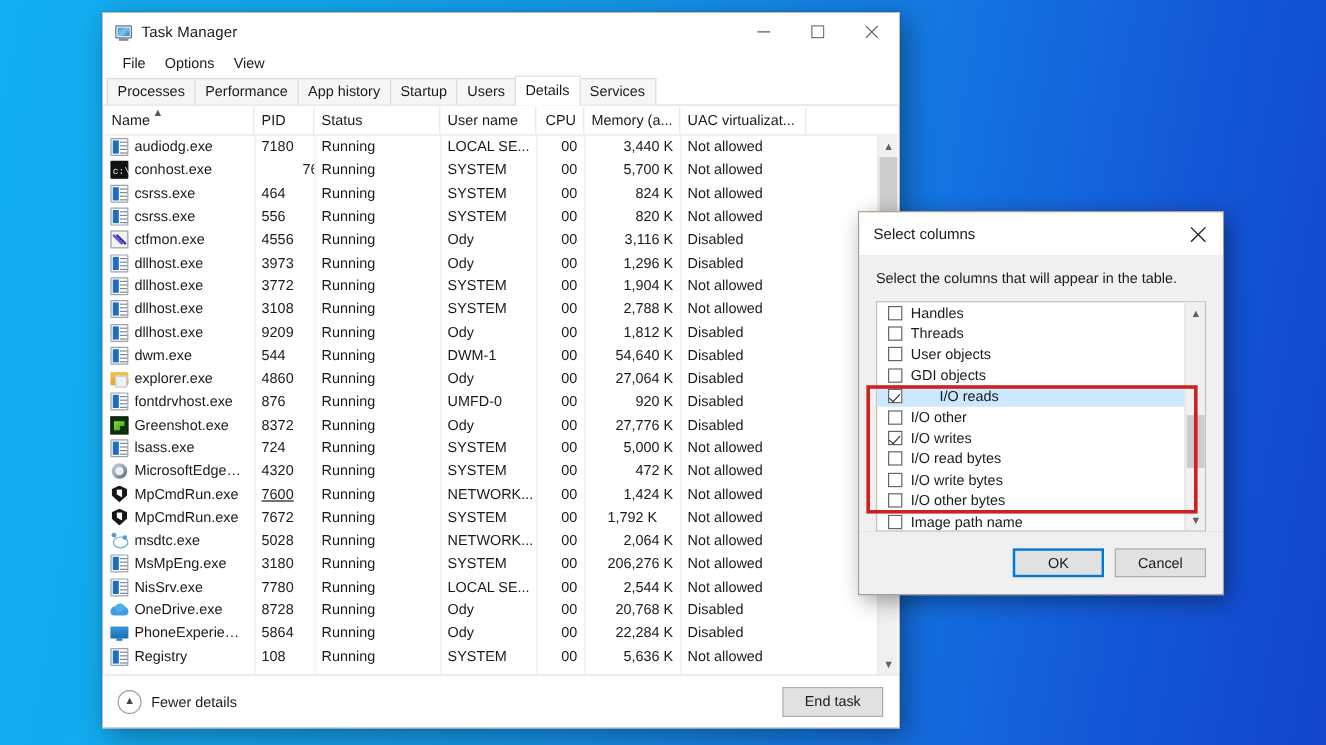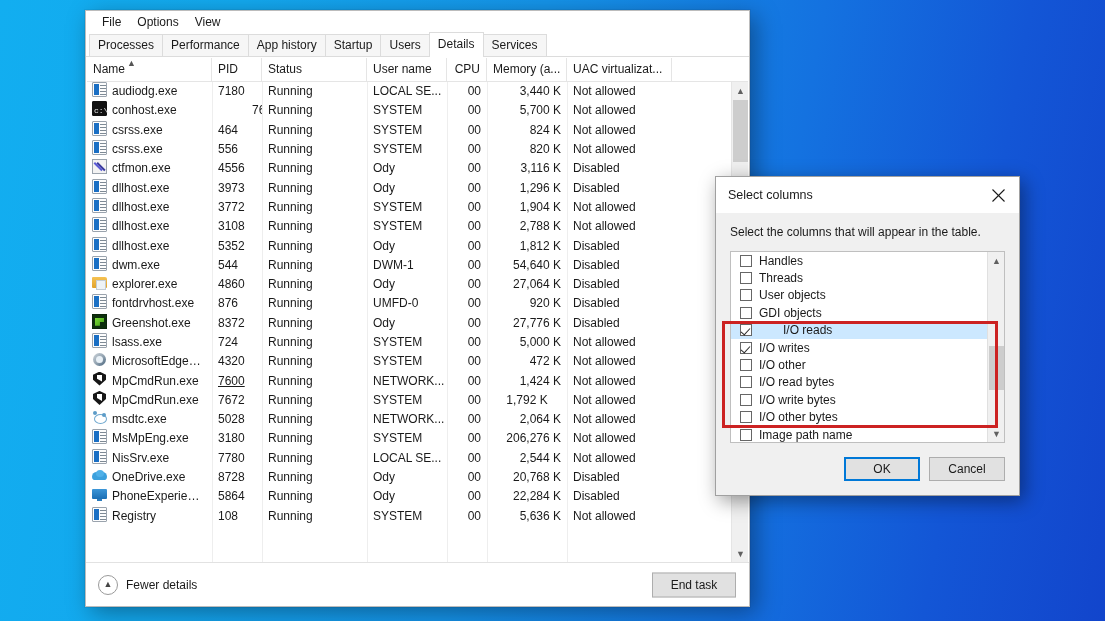--- a/index.html
+++ b/index.html
@@ -117,21 +117,21 @@
   }
 
   #tm-rows { position: absolute; top: 24px; left: 0; right: 17px; bottom: 0; overflow: hidden; }
   .trow { display: flex; height: 19.3px; align-items: center; }
   .cell {
     font-size: 12px; color: #1a1a1a;
     padding: 0 6px; overflow: hidden; white-space: nowrap;
     line-height: 19px;
   }
   .cell.num { text-align: right; }
-  .cell.name { display: flex; align-items: flex-start; padding-left: 5px; gap: 5px; }
+  .cell.name { display: flex; align-items: center; padding-left: 5px; gap: 5px; }
   .pname { overflow: hidden; white-space: nowrap; text-overflow: ellipsis; }
 
   
   .picon { width: 15px; height: 15px; flex: 0 0 auto; position: relative; }
   .picon.generic { background: #fdfdfd; border: 1px solid #9aa3ad; border-radius: 1px; }
   .picon.generic::before {
     content: ""; position: absolute; left: 1px; top: 1px; width: 5px; height: 11px;
     background: #1a6fc4;
   }
   .picon.generic::after {
@@ -327,20 +327,46 @@
     left: 722px; top: 321px; width: 276px; height: 107px;
     border: 3px solid #cc2222;
     pointer-events: none; z-index: 40;
   }
 </style>
 </head>
 <body>
 
 <div id="tm-window">
 
+  <div id="tm-titlebar">
+    <div id="tm-appicon">
+      <div class="mon"></div>
+        <div class="graph"></div>
+        <div class="base"></div>
+    </div>
+    <div id="tm-title">Task Manager</div>
+    <div class="winbtns">
+      <div class="winbtn">
+        <svg width="11" height="11" viewBox="0 0 11 11">
+            <line x1="0" y1="5.5" x2="11" y2="5.5" stroke="#5a5a5a" stroke-width="1"></line>
+          </svg>
+      </div>
+      <div class="winbtn">
+        <svg width="11" height="11" viewBox="0 0 11 11">
+            <rect x="0.5" y="0.5" width="10" height="10" fill="none" stroke="#5a5a5a" stroke-width="1"></rect>
+          </svg>
+      </div>
+      <div class="winbtn">
+        <svg width="11" height="11" viewBox="0 0 11 11">
+            <line x1="0.5" y1="0.5" x2="10.5" y2="10.5" stroke="#5a5a5a" stroke-width="1"></line>
+            <line x1="10.5" y1="0.5" x2="0.5" y2="10.5" stroke="#5a5a5a" stroke-width="1"></line>
+          </svg>
+      </div>
+    </div>
+  </div>
 
   <div id="tm-menubar">
     <div class="menuitem">File</div>
     <div class="menuitem">Options</div>
     <div class="menuitem">View</div>
   </div>
 
   <div id="tm-tabstrip">
     <div class="tab">Processes</div>
     <div class="tab">Performance</div>
@@ -468,21 +494,21 @@
             <div class="cell" style="width: 80px;">SYSTEM</div>
             <div class="cell num" style="width: 40px;">00</div>
             <div class="cell num" style="width: 80px;">2,788 K</div>
             <div class="cell" style="width: 105px;">Not allowed</div>
           </div>
           <div class="trow">
             <div class="cell name" style="width: 125px;">
               <span class="picon generic"></span>
               <span class="pname">dllhost.exe</span>
             </div>
-            <div class="cell" style="width: 50px;">5352</div>
+            <div class="cell" style="width: 50px;">9209</div>
             <div class="cell" style="width: 105px;">Running</div>
             <div class="cell" style="width: 80px;">Ody</div>
             <div class="cell num" style="width: 40px;">00</div>
             <div class="cell num" style="width: 80px;">1,812 K</div>
             <div class="cell" style="width: 105px;">Disabled</div>
           </div>
           <div class="trow">
             <div class="cell name" style="width: 125px;">
               <span class="picon generic"></span>
               <span class="pname">dwm.exe</span>
@@ -698,26 +724,26 @@
             </div>
             <div class="citem">
               <span class="cbox"></span>
               <span>GDI objects</span>
             </div>
             <div class="citem selected">
               <span class="cbox checked"></span>
               <span>I/O reads</span>
             </div>
             <div class="citem">
+              <span class="cbox"></span>
+              <span>I/O other</span>
+            </div>
+            <div class="citem">
               <span class="cbox checked"></span>
               <span>I/O writes</span>
-            </div>
-            <div class="citem">
-              <span class="cbox"></span>
-              <span>I/O other</span>
             </div>
             <div class="citem">
               <span class="cbox"></span>
               <span>I/O read bytes</span>
             </div>
             <div class="citem">
               <span class="cbox"></span>
               <span>I/O write bytes</span>
             </div>
             <div class="citem">

